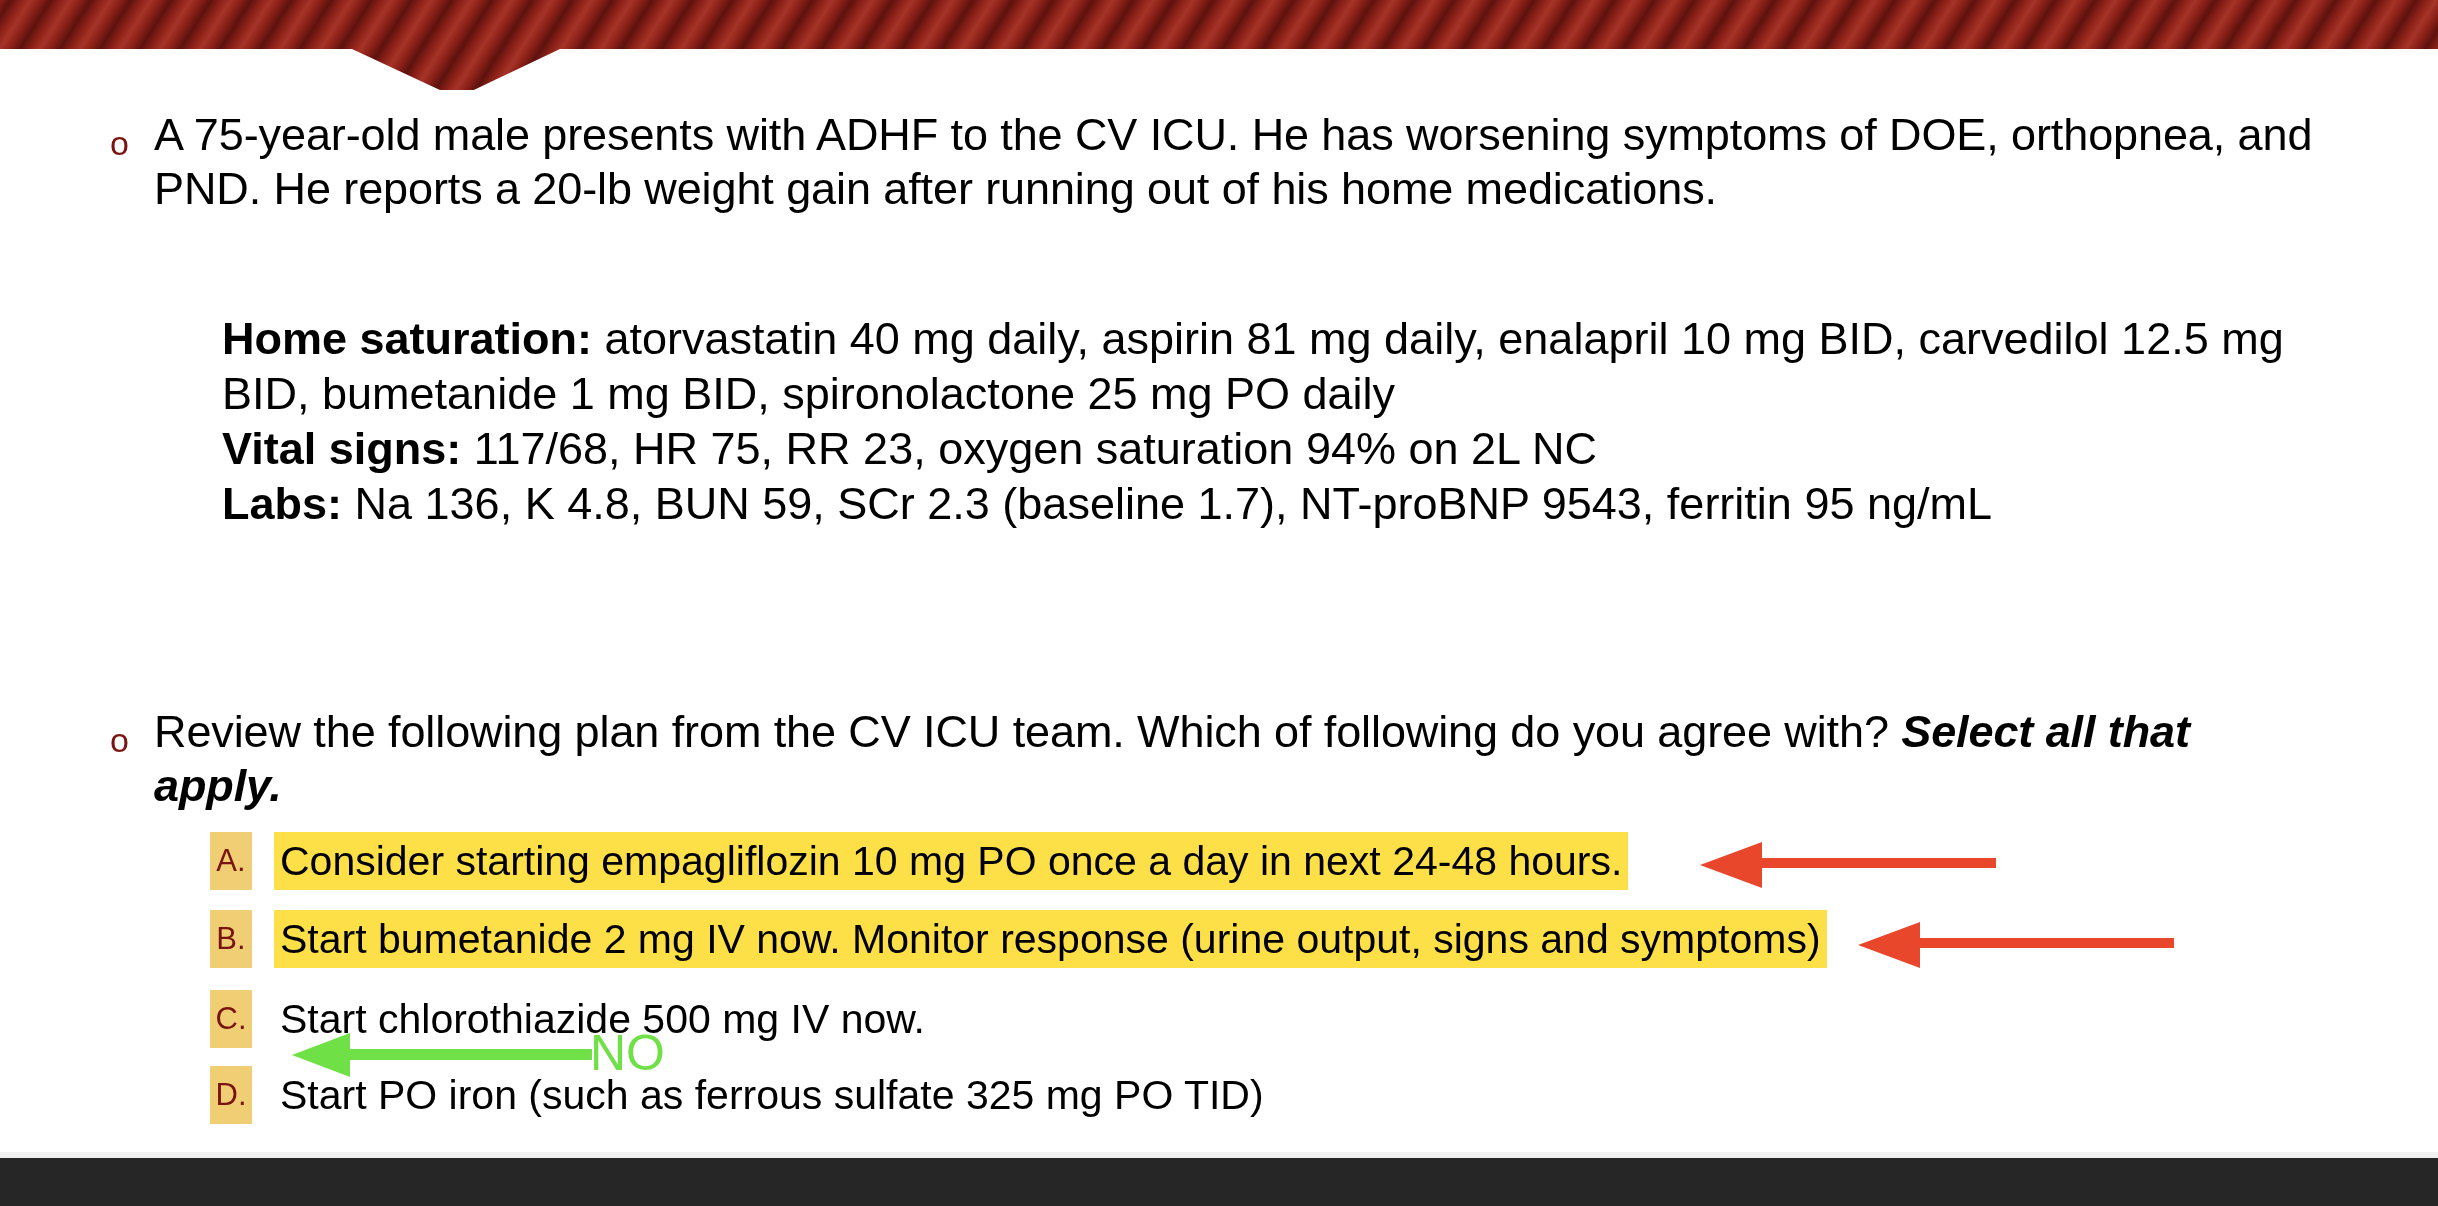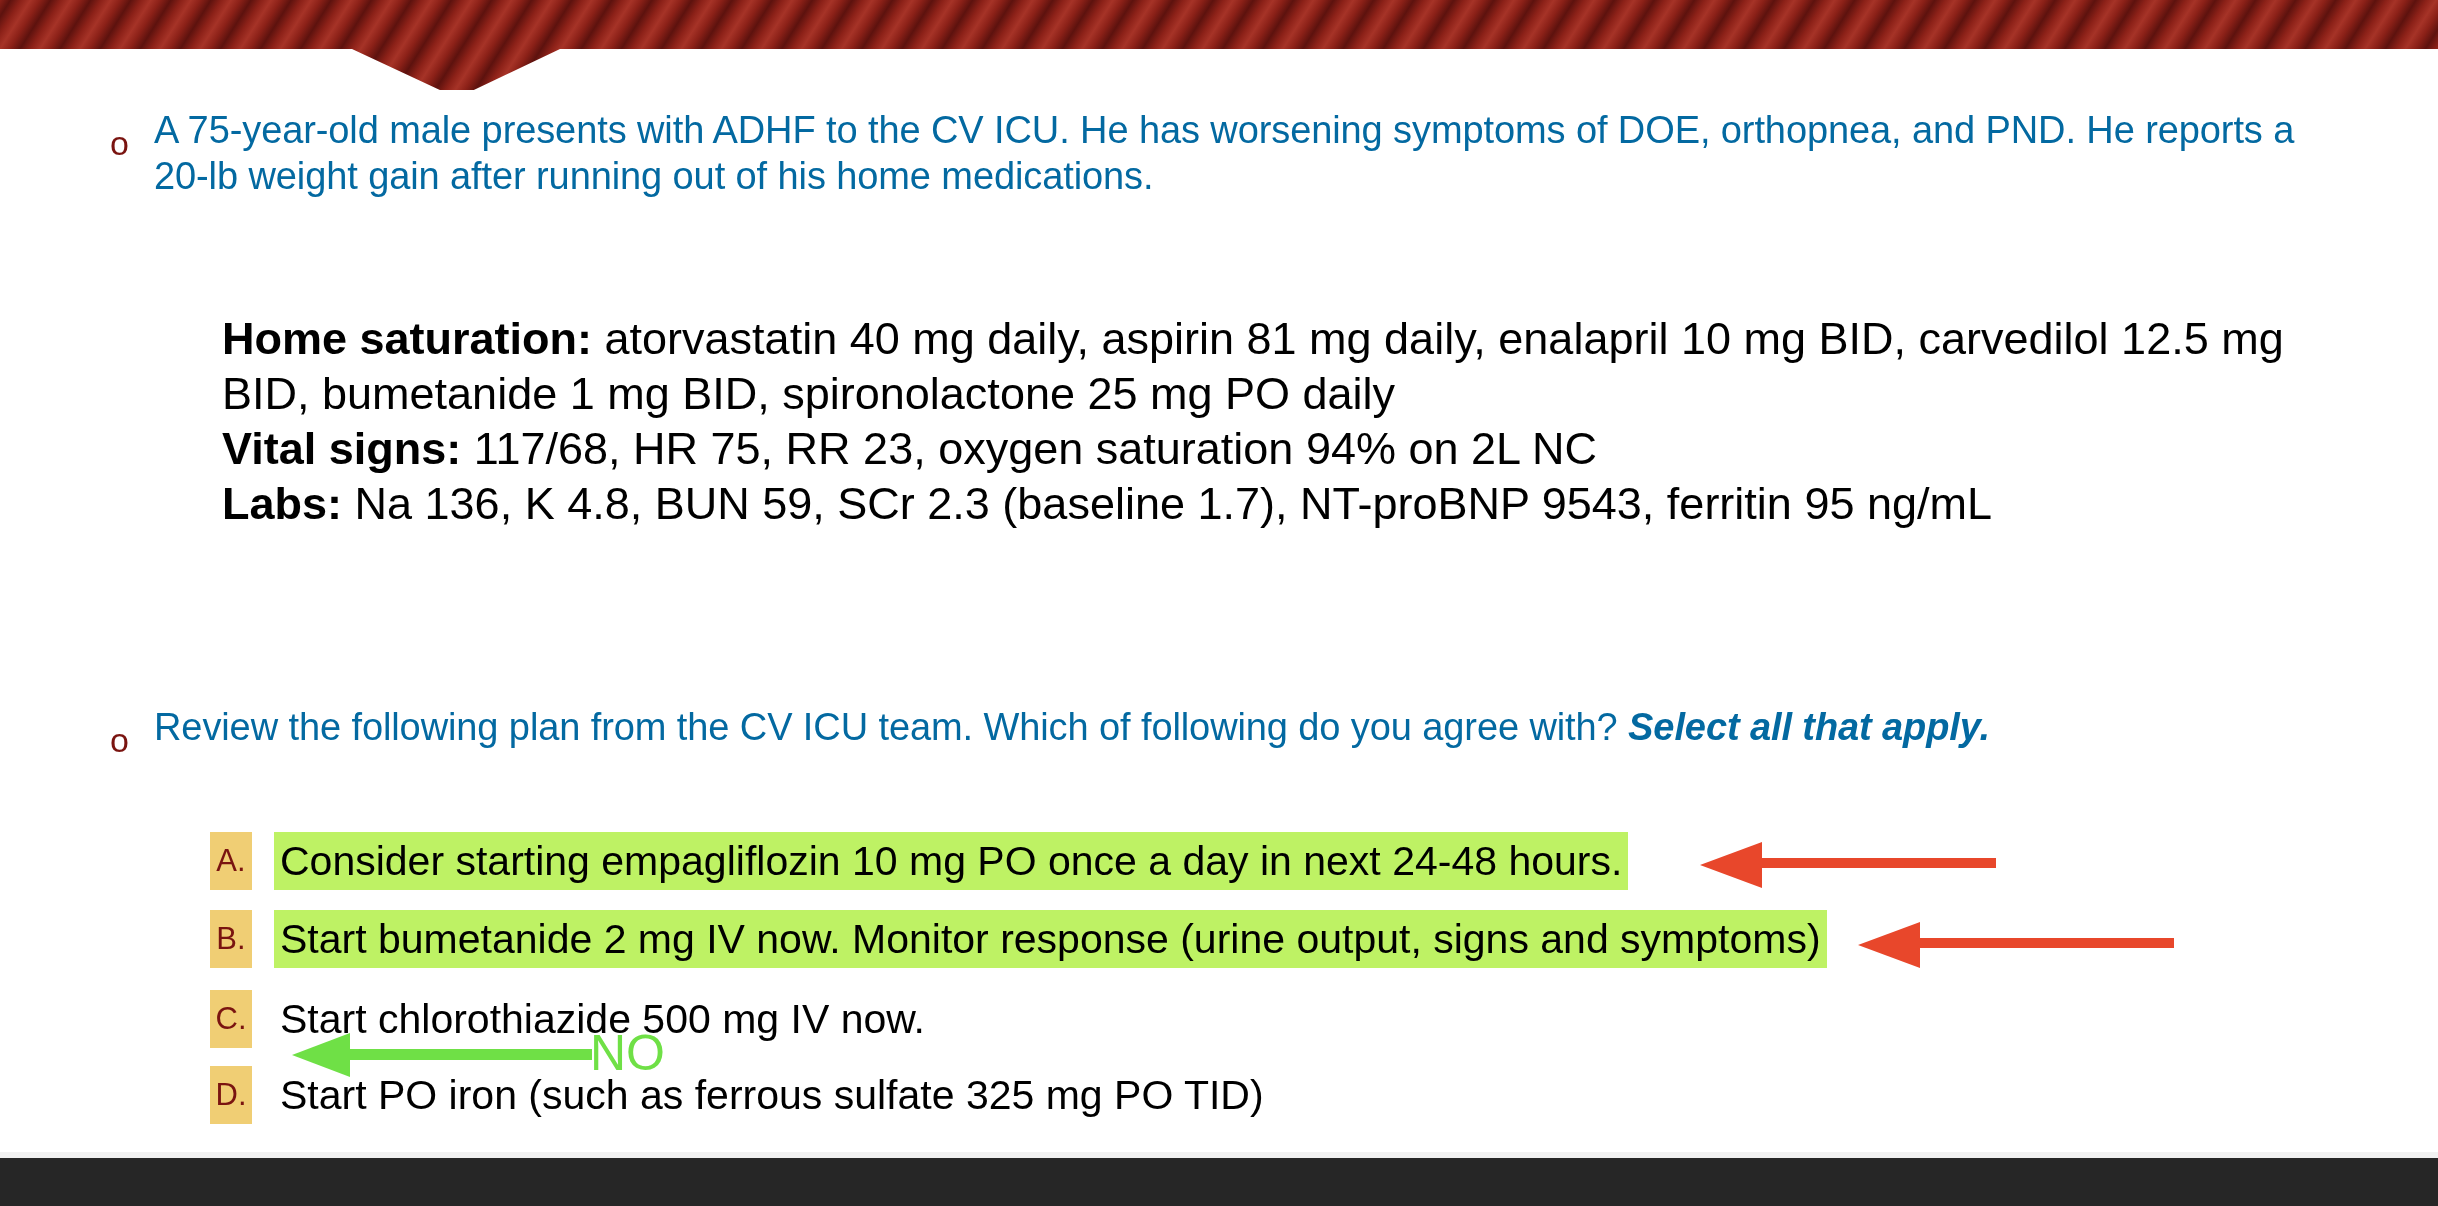--- a/index.html
+++ b/index.html
@@ -75,23 +75,23 @@
     color: #7a1410;
     font-size: 34px;
     line-height: 1;
     width: 44px;
     flex: 0 0 44px;
     text-align: left;
     padding-top: 18px;
     font-family: "Liberation Sans", sans-serif;
   }
   .bullet-text {
-    font-size: 38px;
+    font-size: 45px;
     line-height: 1.20;
-    color: #0369a1;
+    color: #000000;
     letter-spacing: -0.1px;
     font-family: "Liberation Sans", sans-serif;
   }
 
   .para-block {
     position: absolute;
     font-size: 45px;
     line-height: 1.22;
     color: #000000;
     font-family: "Liberation Sans", sans-serif;
@@ -126,21 +126,21 @@
   }
   .opt-body {
     margin-left: 22px;
     font-size: 41px;
     line-height: 58px;
     color: #000000;
     white-space: nowrap;
     padding: 0 6px;
     font-family: "Liberation Sans", sans-serif;
   }
-  .opt-body.hl { background: #bef264; }
+  .opt-body.hl { background: #fde047; }
 
   
   .opt.a { margin-bottom: 20px; }
   .opt.b { margin-bottom: 22px; }
   .opt.c { margin-bottom: 18px; }
 
   
   .arrow {
     position: absolute;
     pointer-events: none;

